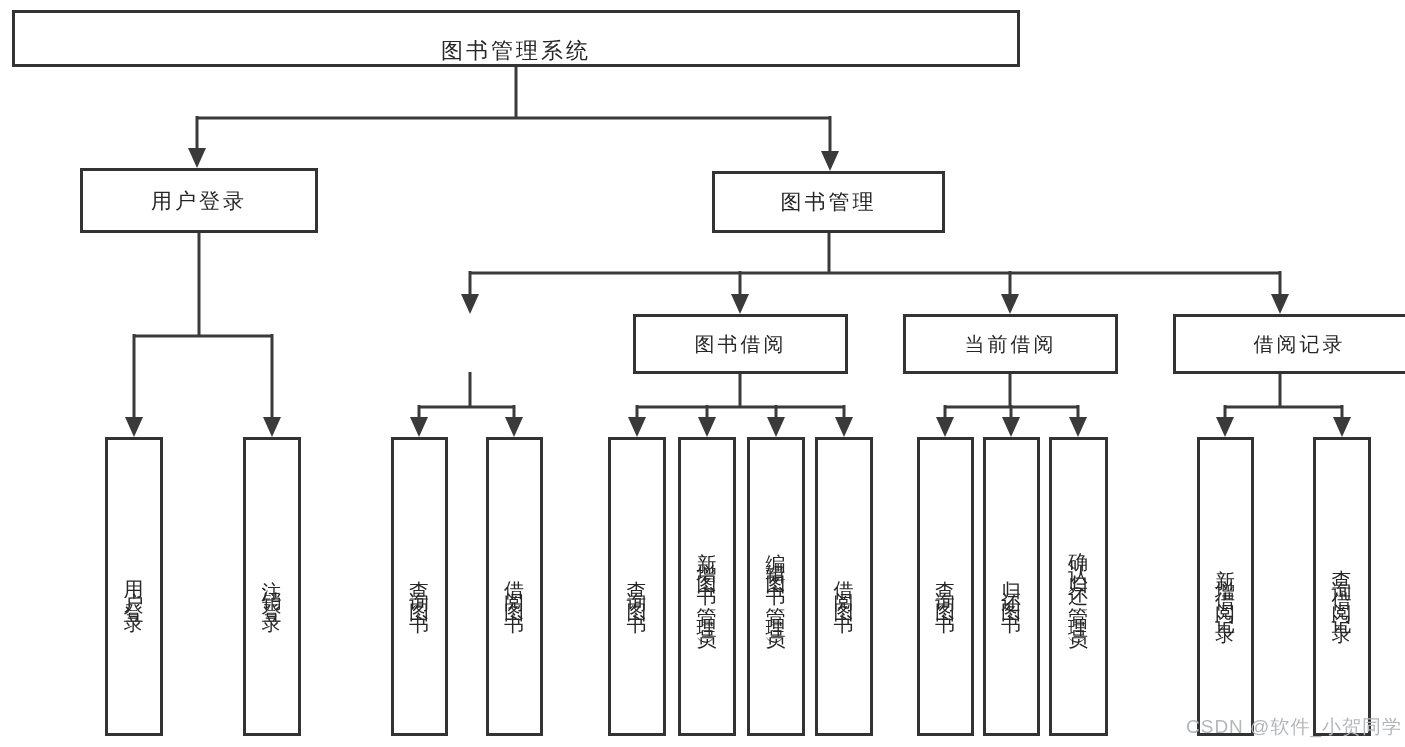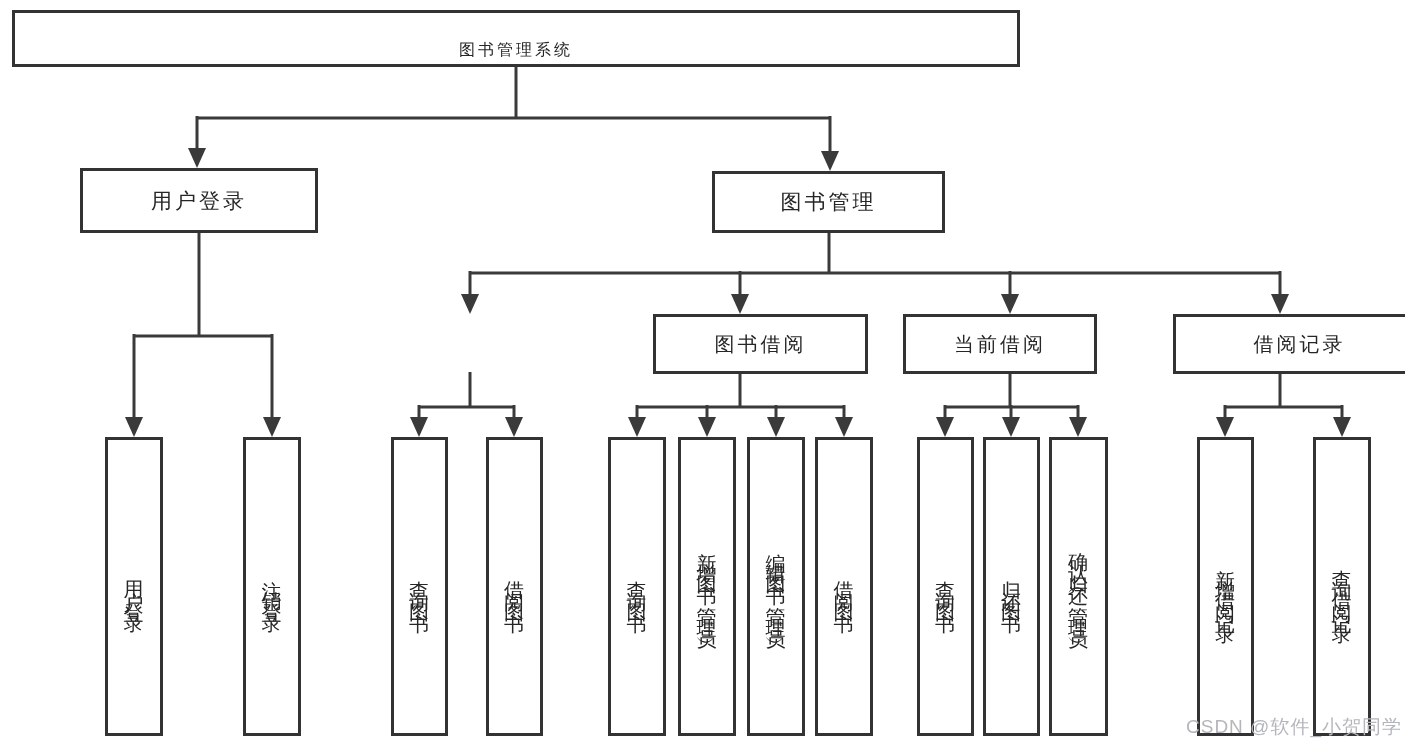--- a/index.html
+++ b/index.html
@@ -35,21 +35,21 @@
     align-items: center;
     justify-content: center;
     color: var(--text);
     z-index: 1;
   }
   .box span {
     font-size: 21px;
     letter-spacing: 3px;
     white-space: nowrap;
   }
-  .root span { font-size: 16px; margin-top: 24px; }
+  .root span { font-size: 22px; margin-top: 24px; }
   .lv2 span { font-size: 20px; }
   .vbox {
     top: 437px;
     height: 299px;
   }
   .vbox span {
     writing-mode: vertical-rl;
     text-orientation: mixed;
     font-size: 20px;
     letter-spacing: 11px;
@@ -141,24 +141,24 @@
     <span>图书管理系统</span>
   </div>
 
   <div class="box" style="left:80px; top:168px; width:238px; height:65px;">
     <span>用户登录</span>
   </div>
   <div class="box" style="left:712px; top:171px; width:233px; height:62px;">
     <span>图书管理</span>
   </div>
 
-  <div class="box lv2" style="left:653px; top:314px; width:215px; height:60px;">
+  <div class="box lv2" style="left:633px; top:314px; width:215px; height:60px;">
     <span>图书借阅</span>
   </div>
-  <div class="box lv2" style="left:903px; top:314px; width:194px; height:60px;">
+  <div class="box lv2" style="left:903px; top:314px; width:215px; height:60px;">
     <span>当前借阅</span>
   </div>
   <div class="box lv2" style="left:1173px; top:314px; width:253px; height:60px;">
     <span>借阅记录</span>
   </div>
 
   <div class="vbox" style="left:105px; width:58px;">
     <span>用户登录</span>
   </div>
   <div class="vbox" style="left:243px; width:58px;">

